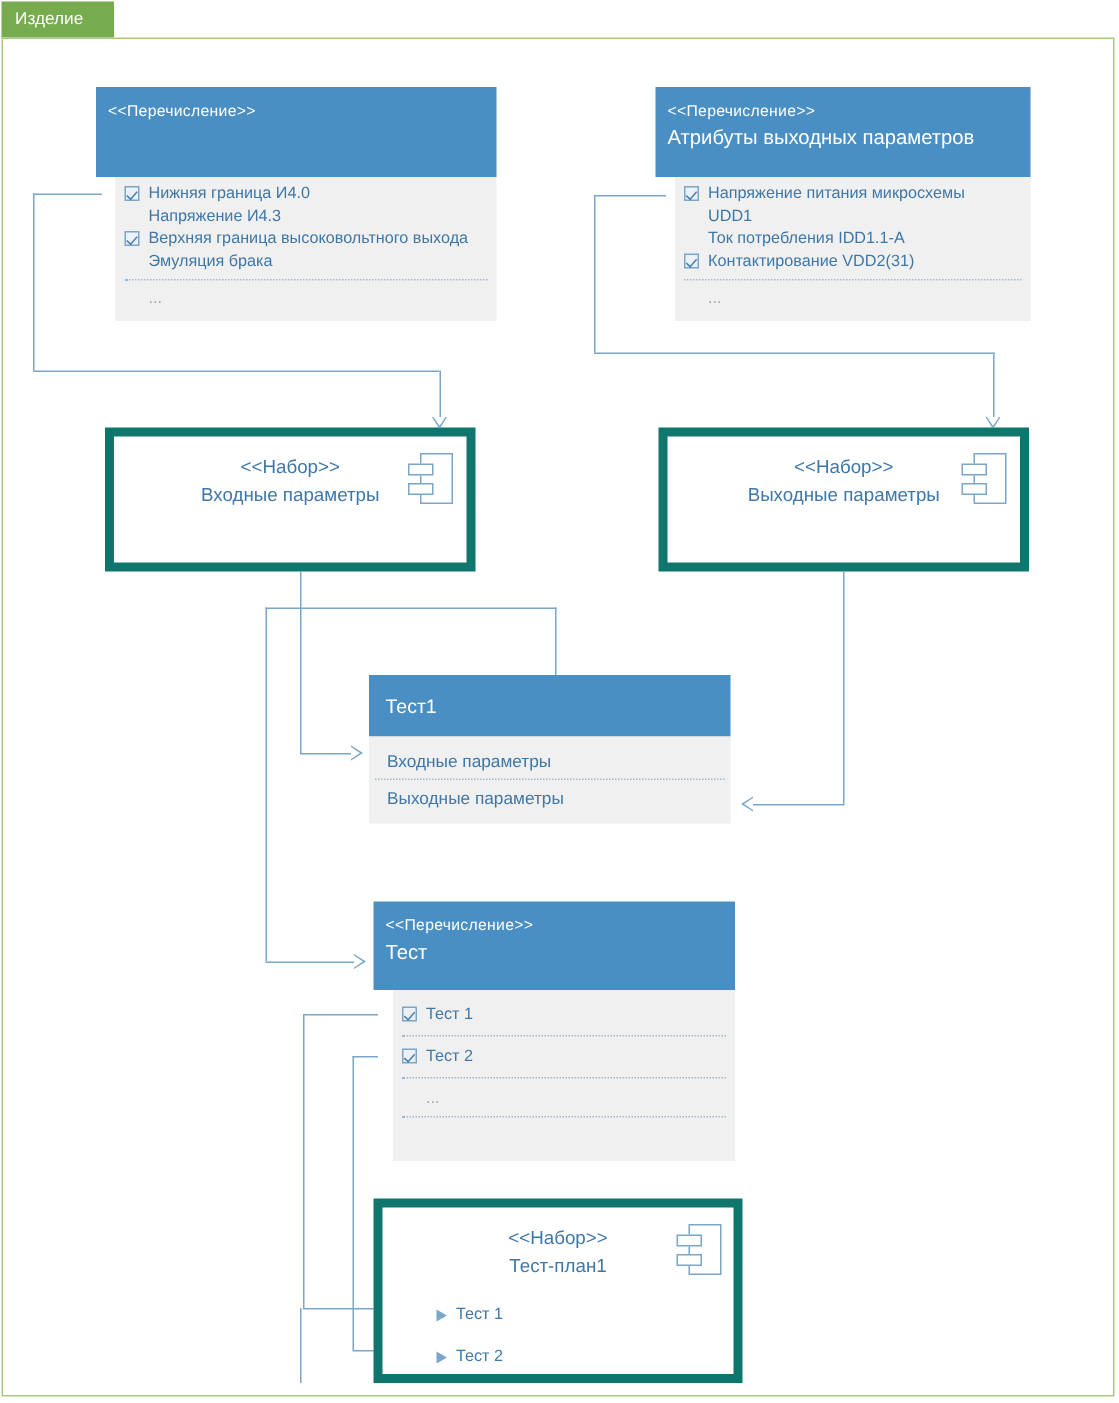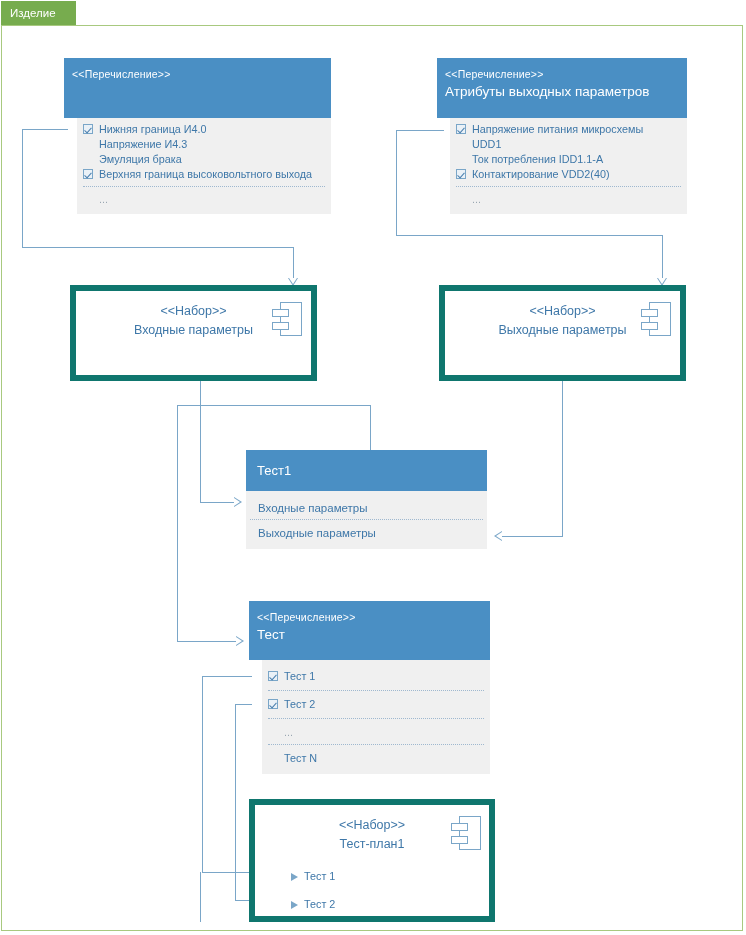--- a/index.html
+++ b/index.html
@@ -198,25 +198,25 @@
     </div>
     <div class="body" style="height:96px;">
       <div class="row pad">
         <span class="chk"></span>
         <span>Нижняя граница И4.0</span>
       </div>
       <div class="row pad">
         <span>Напряжение И4.3</span>
       </div>
       <div class="row pad">
-        <span>Эмуляция брака</span>
-      </div>
-      <div class="row pad">
         <span class="chk"></span>
         <span>Верхняя граница высоковольтного выхода</span>
+      </div>
+      <div class="row pad">
+        <span>Эмуляция брака</span>
       </div>
       <div class="sep"></div>
       <div class="row pad dots">...</div>
     </div>
   </div>
 
   <div class="node enum" style="left:437px;top:58px;width:250px;">
     <div class="hdr" style="height:60px;">
       <div class="stereo">&lt;&lt;Перечисление&gt;&gt;</div>
       <div class="title">Атрибуты выходных параметров</div>
@@ -227,21 +227,21 @@
         <span>Напряжение питания микросхемы</span>
       </div>
       <div class="row pad">
         <span>UDD1</span>
       </div>
       <div class="row pad">
         <span>Ток потребления IDD1.1-А</span>
       </div>
       <div class="row pad">
         <span class="chk"></span>
-        <span>Контактирование VDD2(40)</span>
+        <span>Контактирование VDD2(31)</span>
       </div>
       <div class="sep"></div>
       <div class="row pad dots">...</div>
     </div>
   </div>
 
   <div class="node comp" style="left:70px;top:285px;width:247px;height:96px;">
     <div class="ctitle">&lt;&lt;Набор&gt;&gt;</div>
     <div class="cname">Входные параметры</div>
     <div class="comp-icon" style="left:196px;top:11px;width:40px;height:36px;">
@@ -287,23 +287,20 @@
         <span>Тест 1</span>
       </div>
       <div class="sep" style="margin:1px 6px 3px 6px;"></div>
       <div class="row pad" style="height:22px;line-height:19px;">
         <span class="chk" style="top:4px;"></span>
         <span>Тест 2</span>
       </div>
       <div class="sep" style="margin:1px 6px 3px 6px;"></div>
       <div class="row pad dots" style="height:20px;line-height:19px;">...</div>
       <div class="sep" style="margin:1px 6px 3px 6px;"></div>
-      <div class="row pad" style="height:20px;line-height:19px;">
-        <span>Тест N</span>
-      </div>
     </div>
   </div>
 
   <div class="node comp" style="left:249px;top:799px;width:246px;height:123px;">
     <div class="ctitle">&lt;&lt;Набор&gt;&gt;</div>
     <div class="cname">Тест-план1</div>
     <div class="comp-icon" style="left:196px;top:11px;width:40px;height:36px;">
       <div class="cbox"></div>
       <div class="ctab t1"></div>
       <div class="ctab t2"></div>

